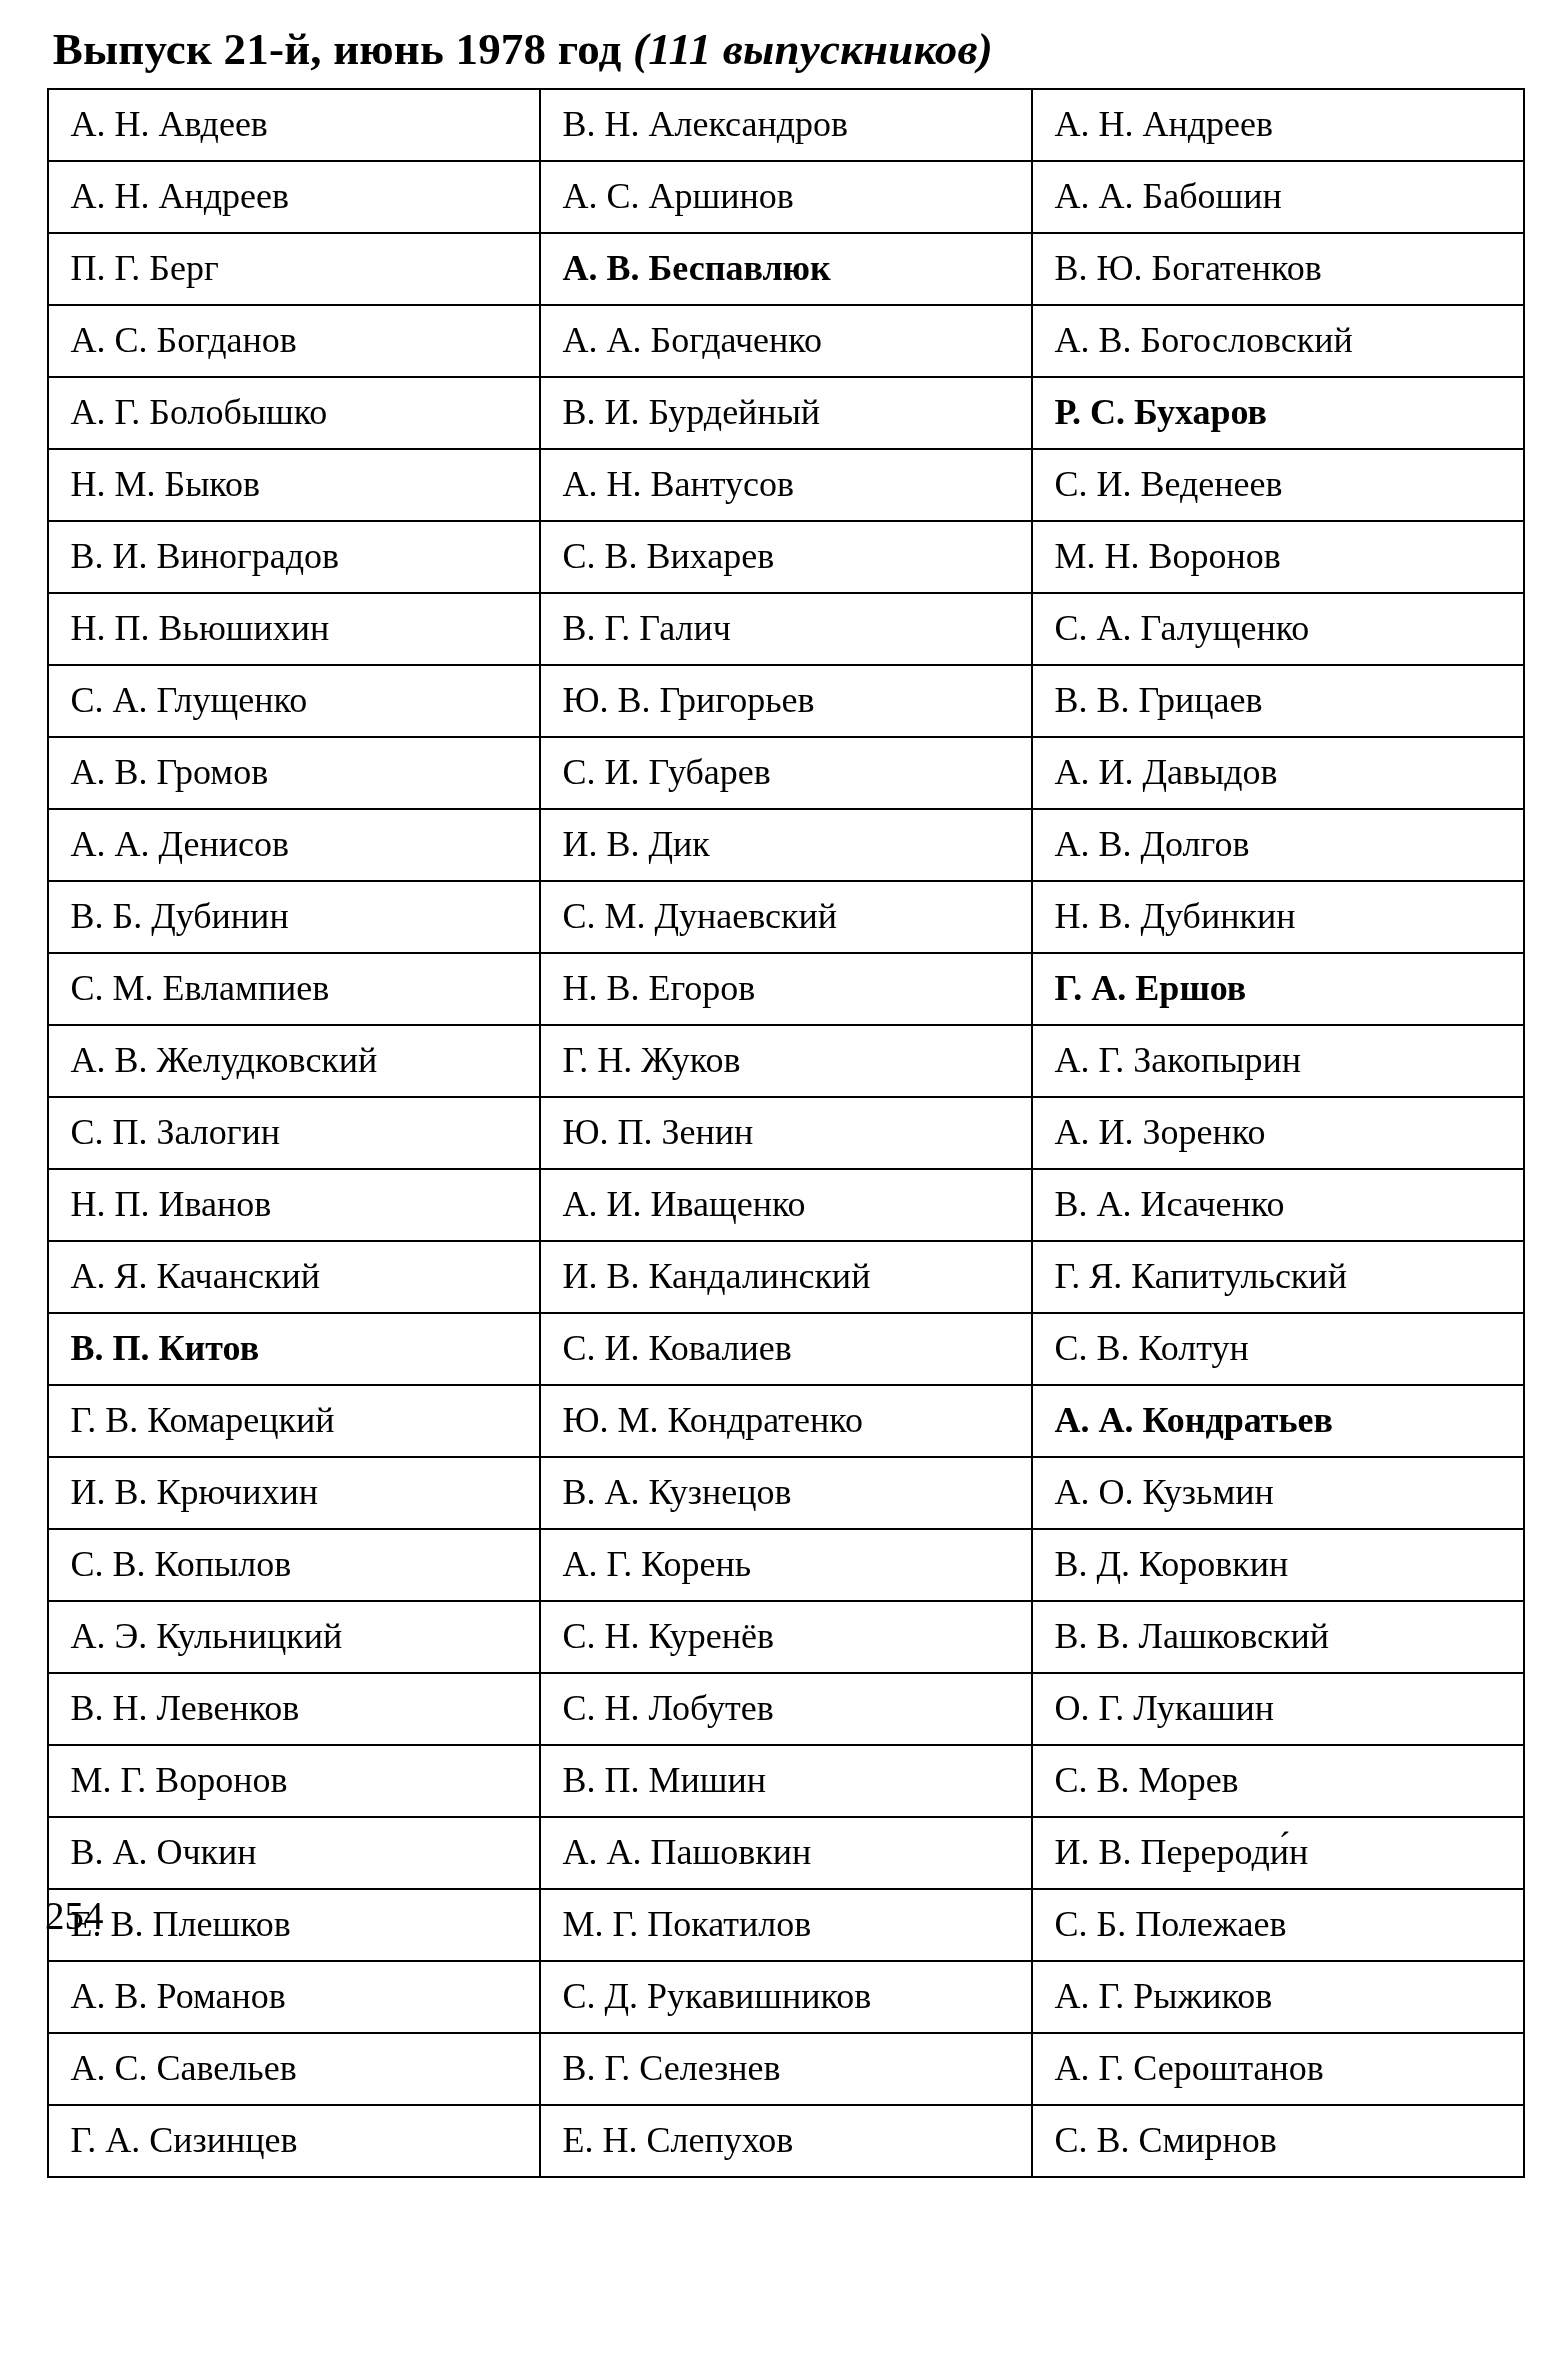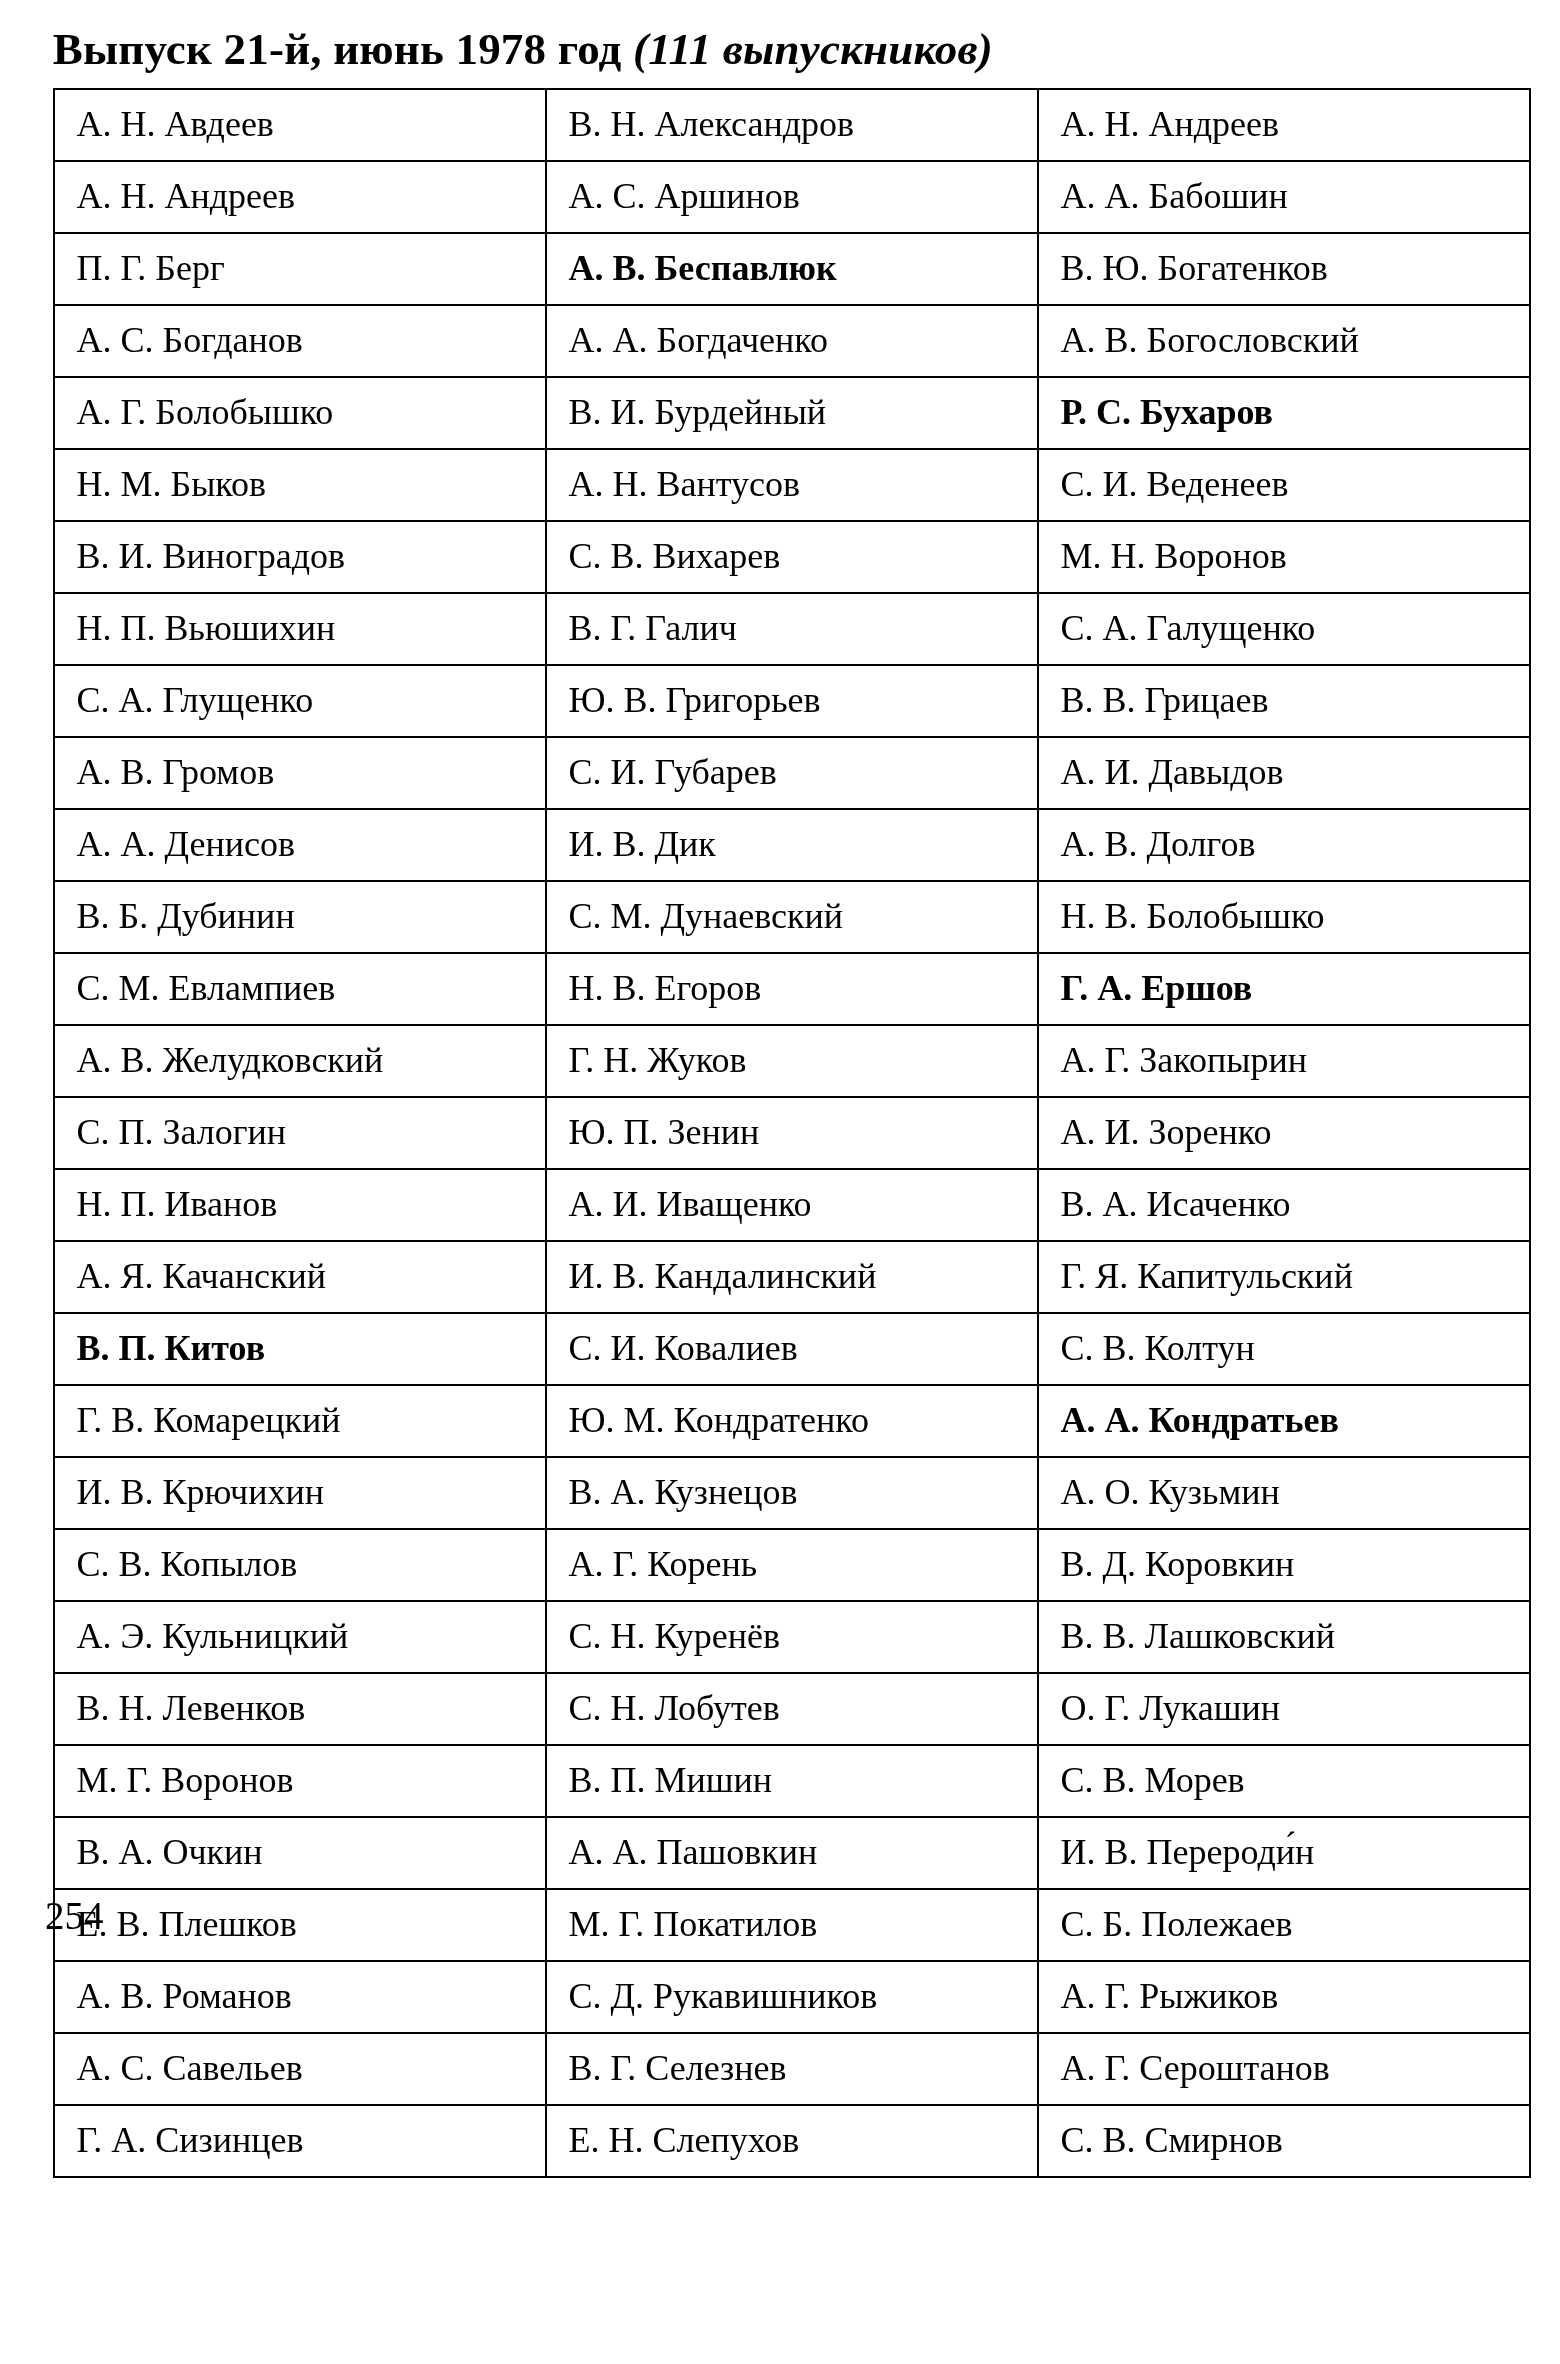--- a/index.html
+++ b/index.html
@@ -30,21 +30,21 @@
     margin: 0 0 13.7px 7.8px;
     letter-spacing: 0.2px;
   }
   .heading .count {
     font-style: italic;
     font-weight: bold;
   }
   table.grad-table {
     border-collapse: collapse;
     width: 1475px;
-    margin-left: 8px;
+    margin-left: 2px;
     table-layout: fixed;
   }
   table.grad-table td {
     border: 2.9px solid #000000;
     height: 70px;
     padding: 0 0 0 21.5px;
     font-size: 36px;
     line-height: 1.05;
     vertical-align: middle;
     white-space: nowrap;
@@ -133,21 +133,21 @@
           <td>А. И. Давыдов</td>
         </tr>
         <tr>
           <td>А. А. Денисов</td>
           <td>И. В. Дик</td>
           <td>А. В. Долгов</td>
         </tr>
         <tr>
           <td>В. Б. Дубинин</td>
           <td>С. М. Дунаевский</td>
-          <td>Н. В. Болобышко</td>
+          <td>Н. В. Дубинкин</td>
         </tr>
         <tr>
           <td>С. М. Евлампиев</td>
           <td>Н. В. Егоров</td>
           <td class="bold">Г. А. Ершов</td>
         </tr>
         <tr>
           <td>А. В. Желудковский</td>
           <td>Г. Н. Жуков</td>
           <td>А. Г. Закопырин</td>

